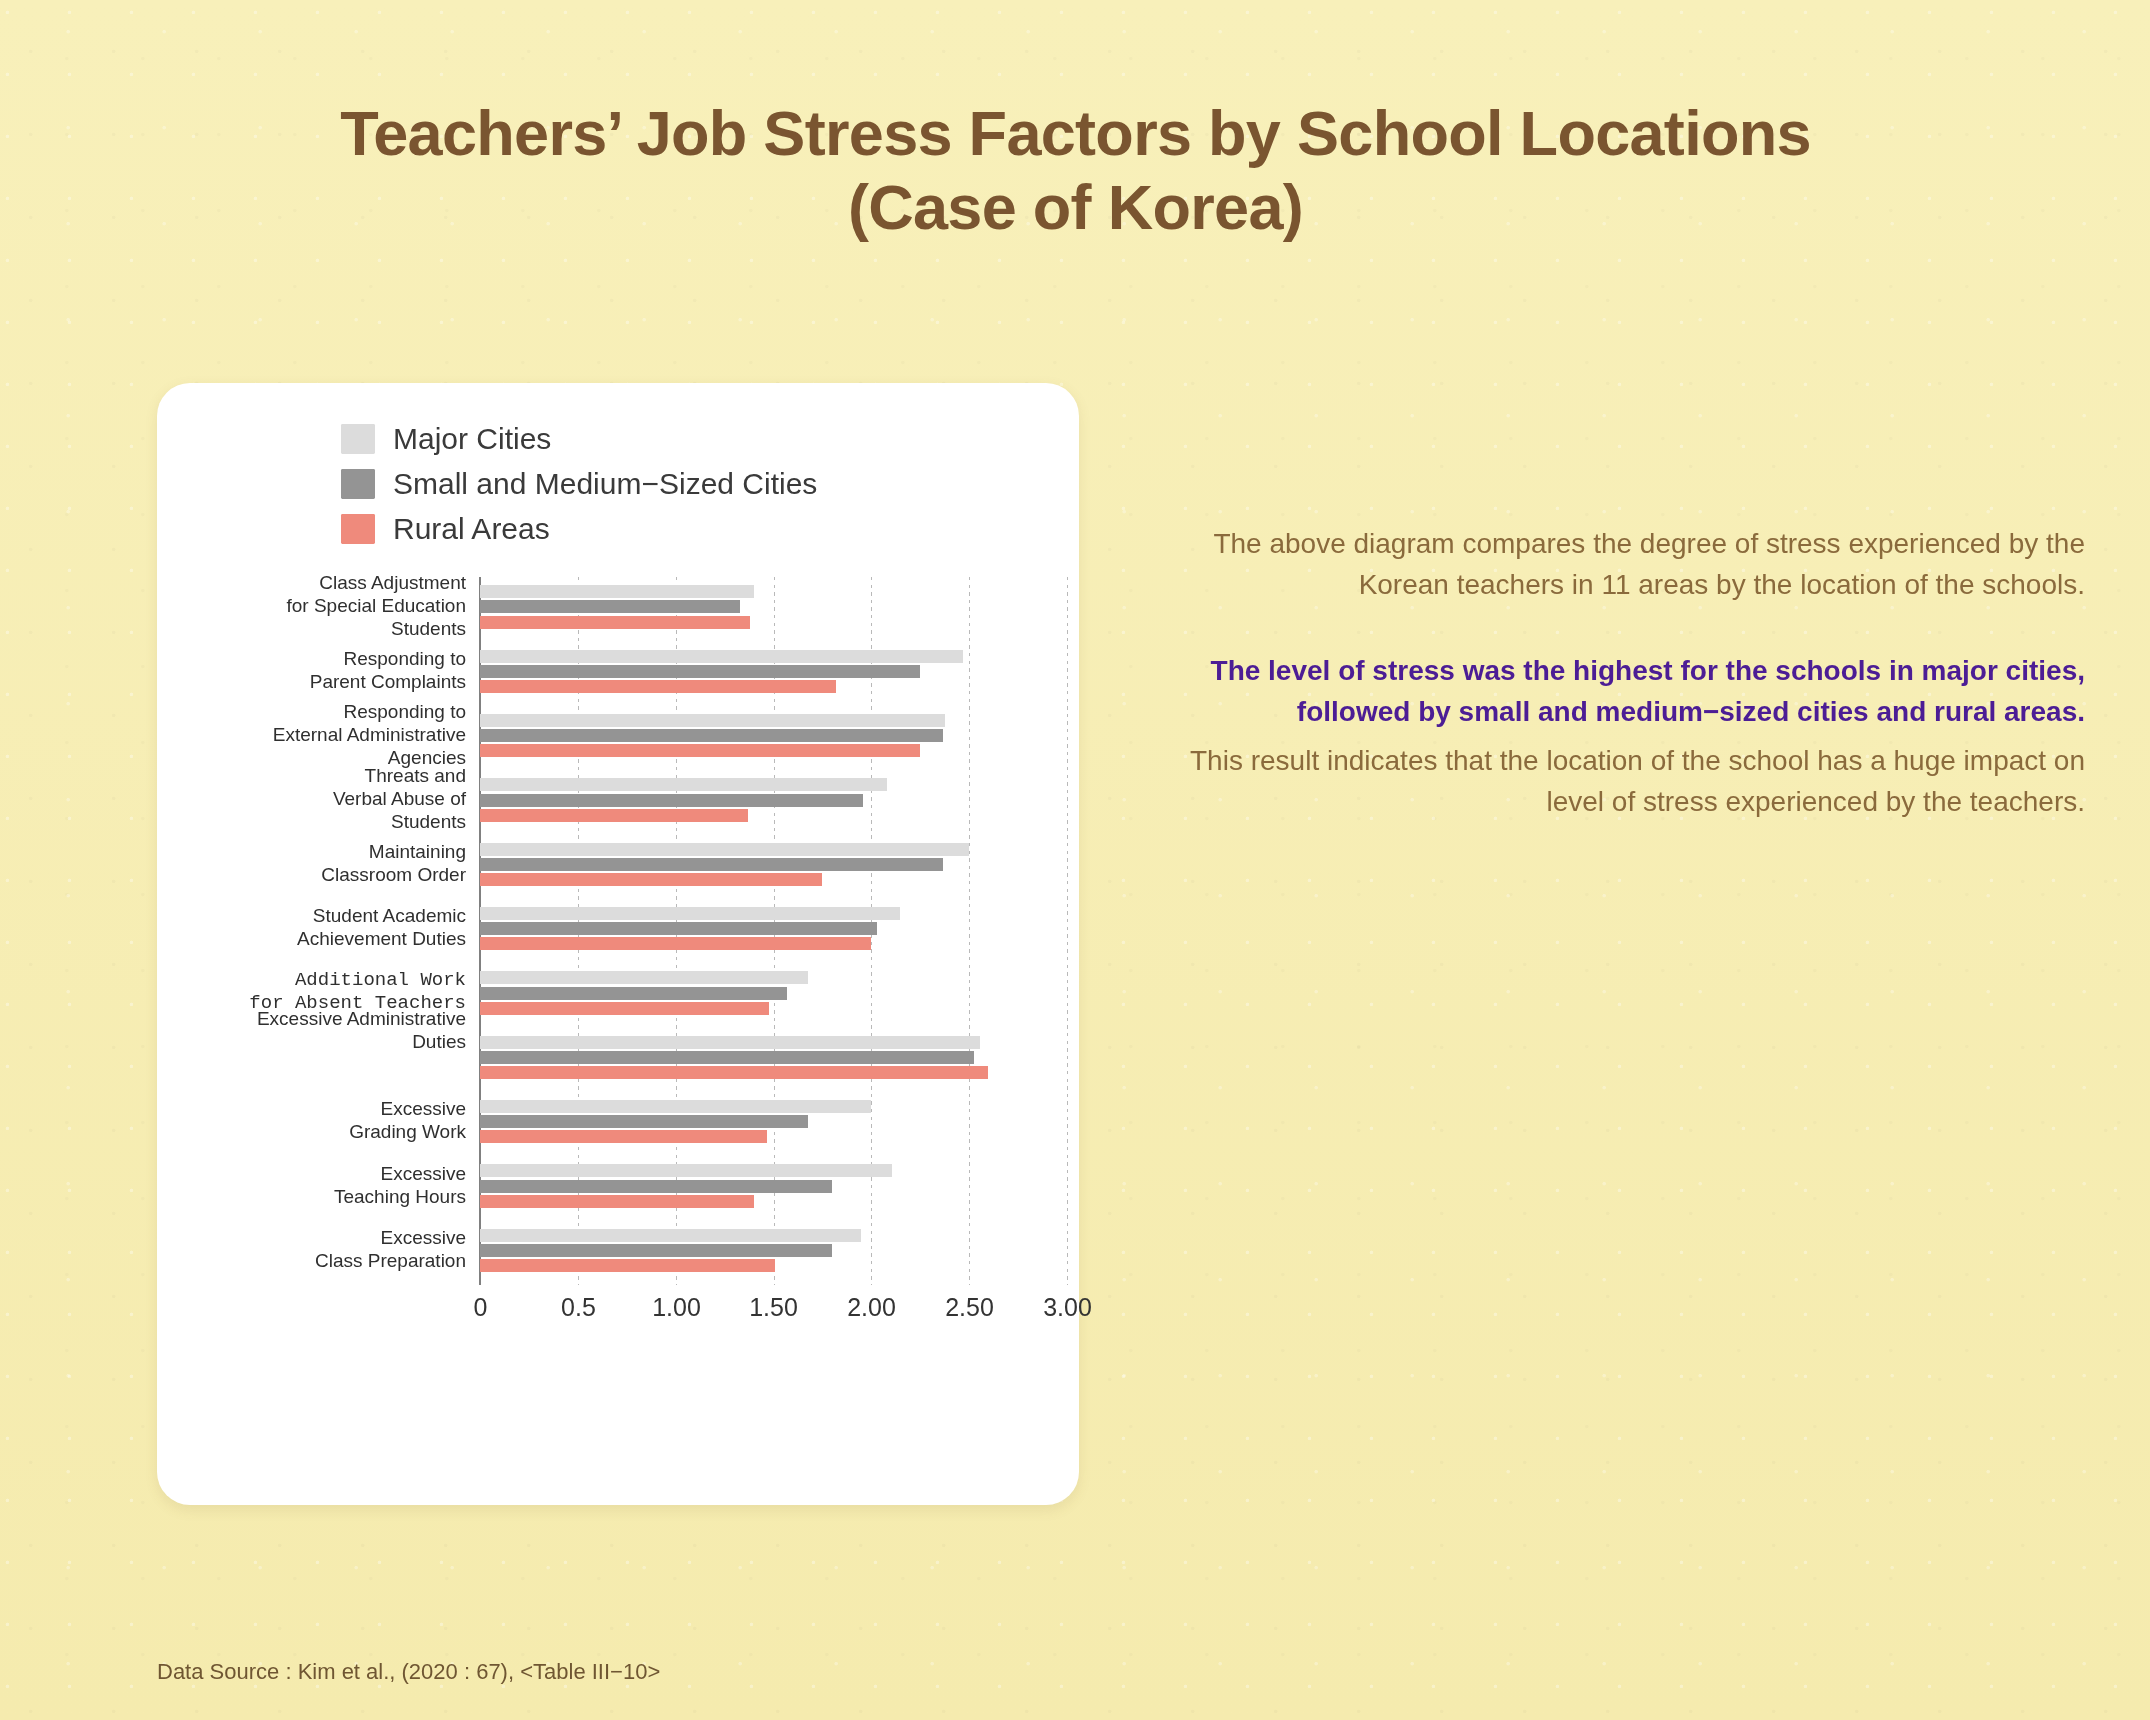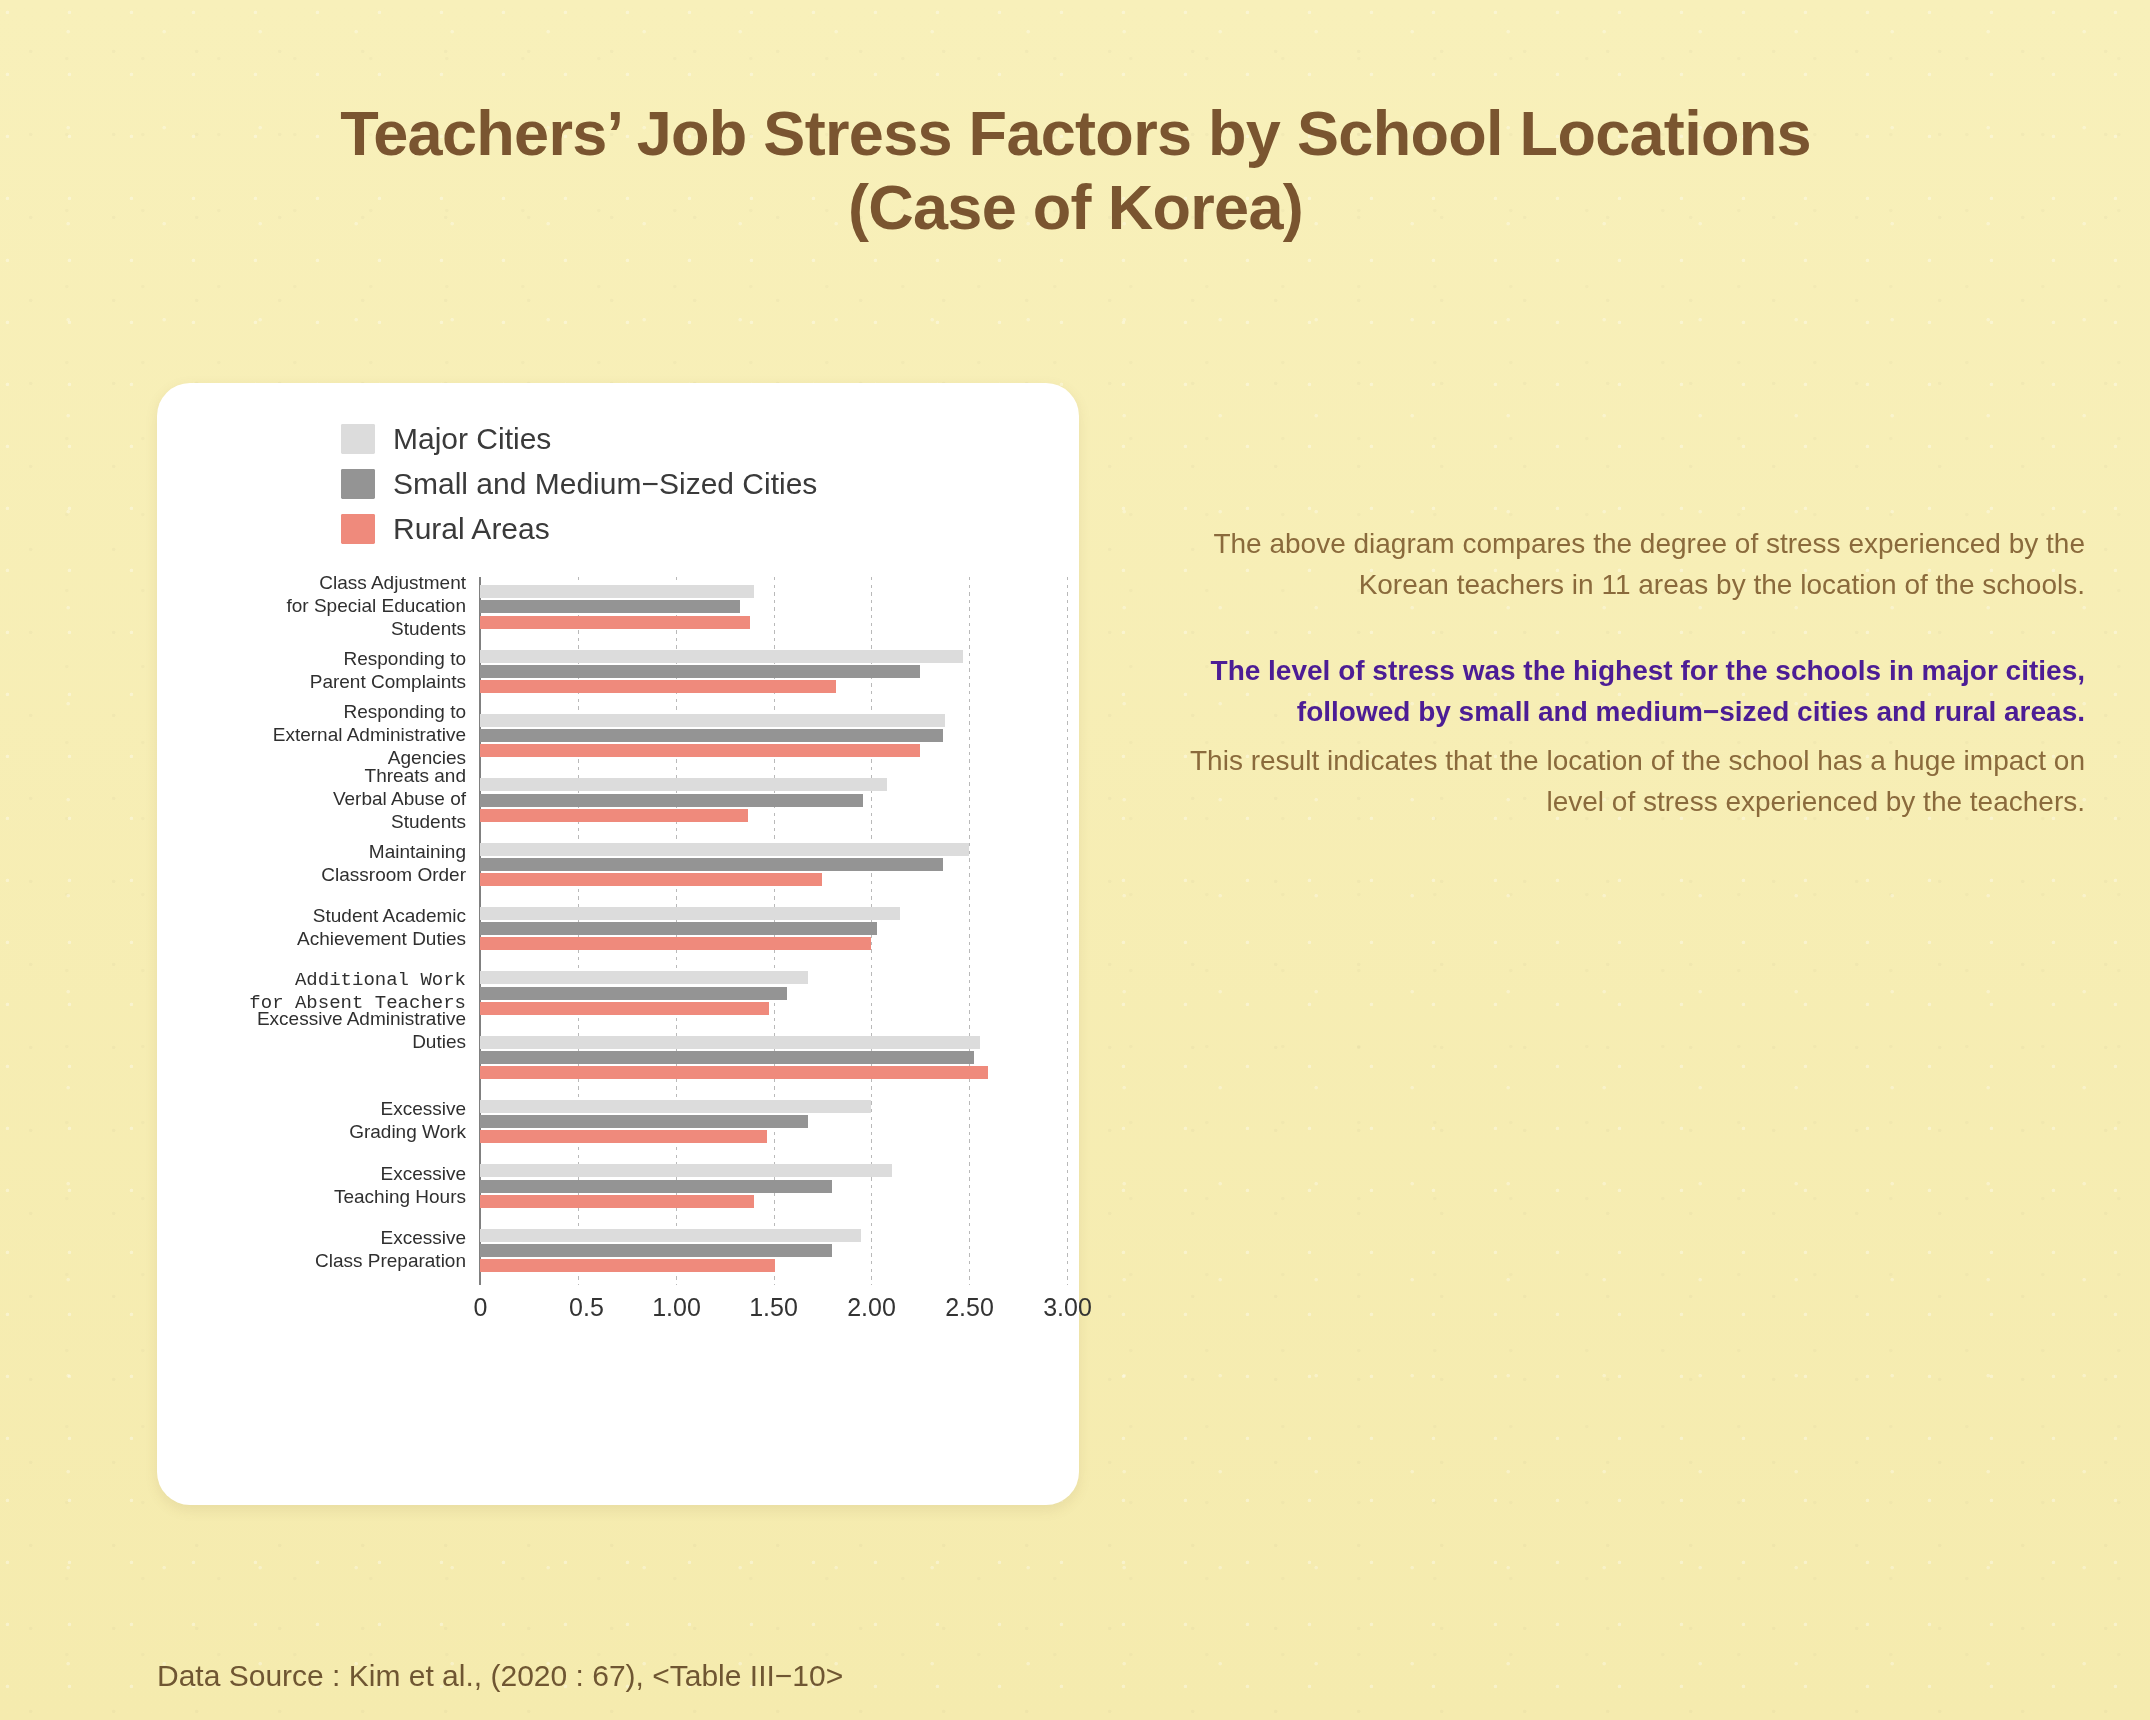--- a/index.html
+++ b/index.html
@@ -117,21 +117,21 @@
     color: #333;
     text-align: center;
     width: 83px;
   }
 
   
   #data-source {
     position: absolute;
     left: 157px;
     top: 1659px;
-    font-size: 30px;
+    font-size: 22px;
     color: #6f5632;
   }
 
   
   #text-col {
     position: absolute;
     left: 1170px;
     top: 523px;
     width: 915px;
     text-align: right;
@@ -264,21 +264,21 @@
         <div class="cat-label" style="top: 843px;">
           <div>Excessive</div>
           <div>Class Preparation</div>
         </div>
         <div class="bar" title="Major Cities: 1.95" style="background: rgb(220, 220, 220); top: 846px; width: 381px;"></div>
         <div class="bar" title="Small and Medium−Sized Cities: 1.8" style="background: rgb(148, 148, 148); top: 861px; width: 352px;"></div>
         <div class="bar" title="Rural Areas: 1.51" style="background: rgb(239, 138, 124); top: 876px; width: 295px;"></div>
       </div>
     <div id="xticks">
         <div class="xtick" style="left: 282px;">0</div>
-        <div class="xtick" style="left: 388px;">0.5</div>
+        <div class="xtick" style="left: 380px;">0.5</div>
         <div class="xtick" style="left: 478px;">1.00</div>
         <div class="xtick" style="left: 575px;">1.50</div>
         <div class="xtick" style="left: 673px;">2.00</div>
         <div class="xtick" style="left: 771px;">2.50</div>
         <div class="xtick" style="left: 869px;">3.00</div>
       </div>
   </div>
 </div>
 
 <div id="data-source">Data Source : Kim et al., (2020 : 67), &lt;Table III−10&gt;</div>

